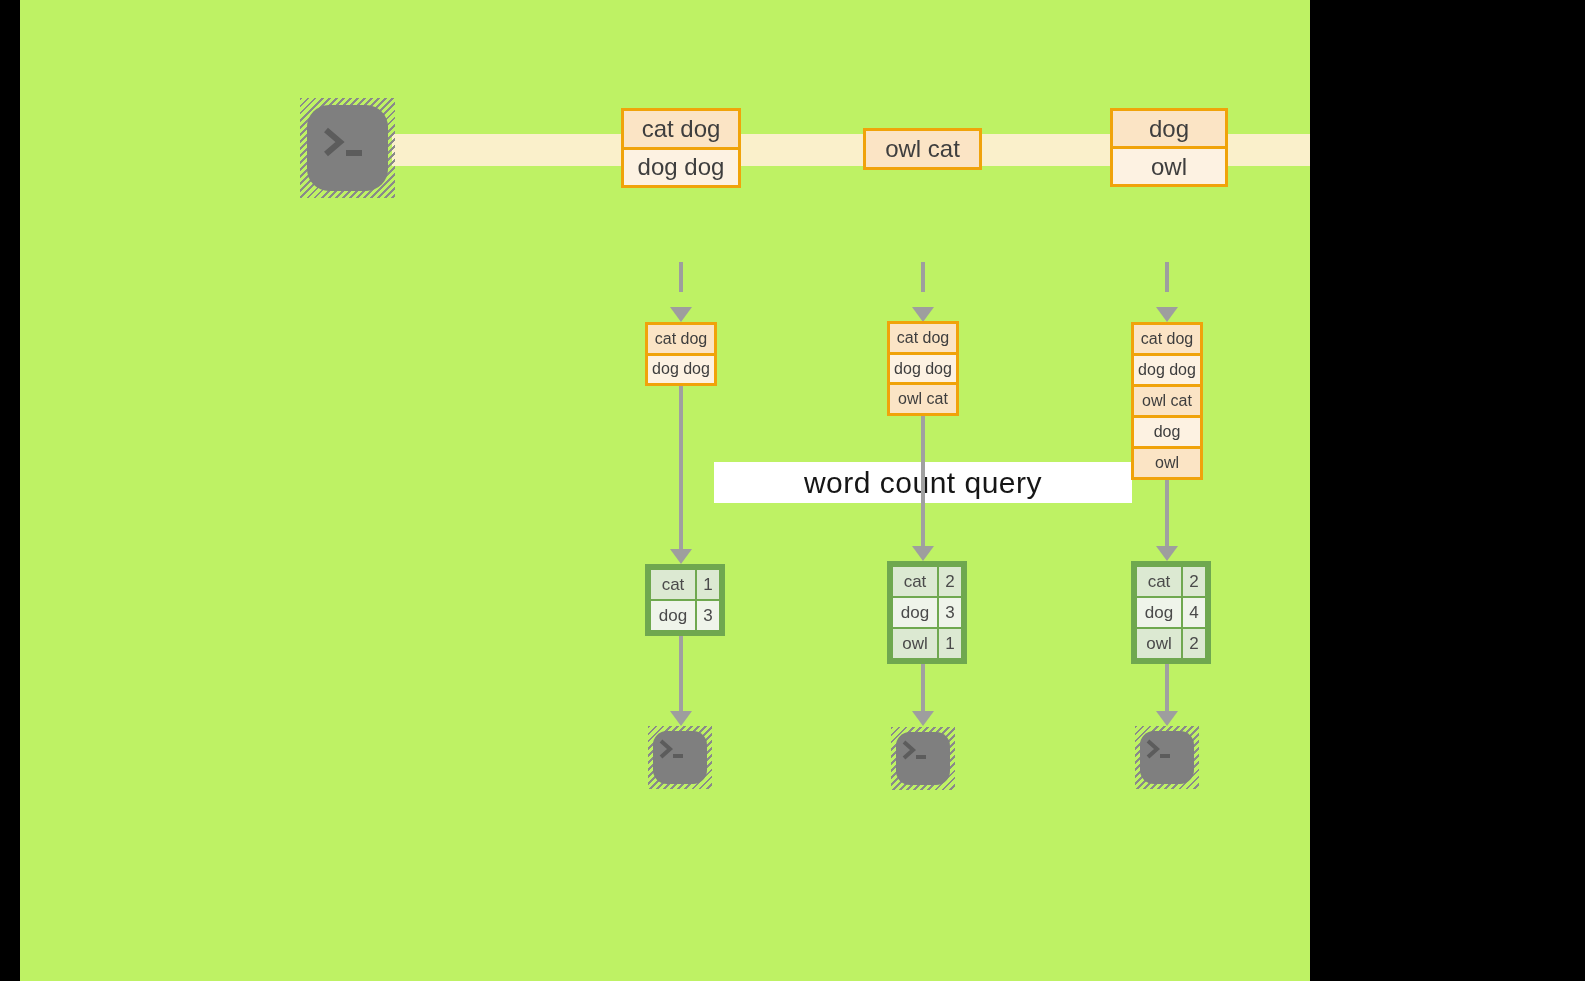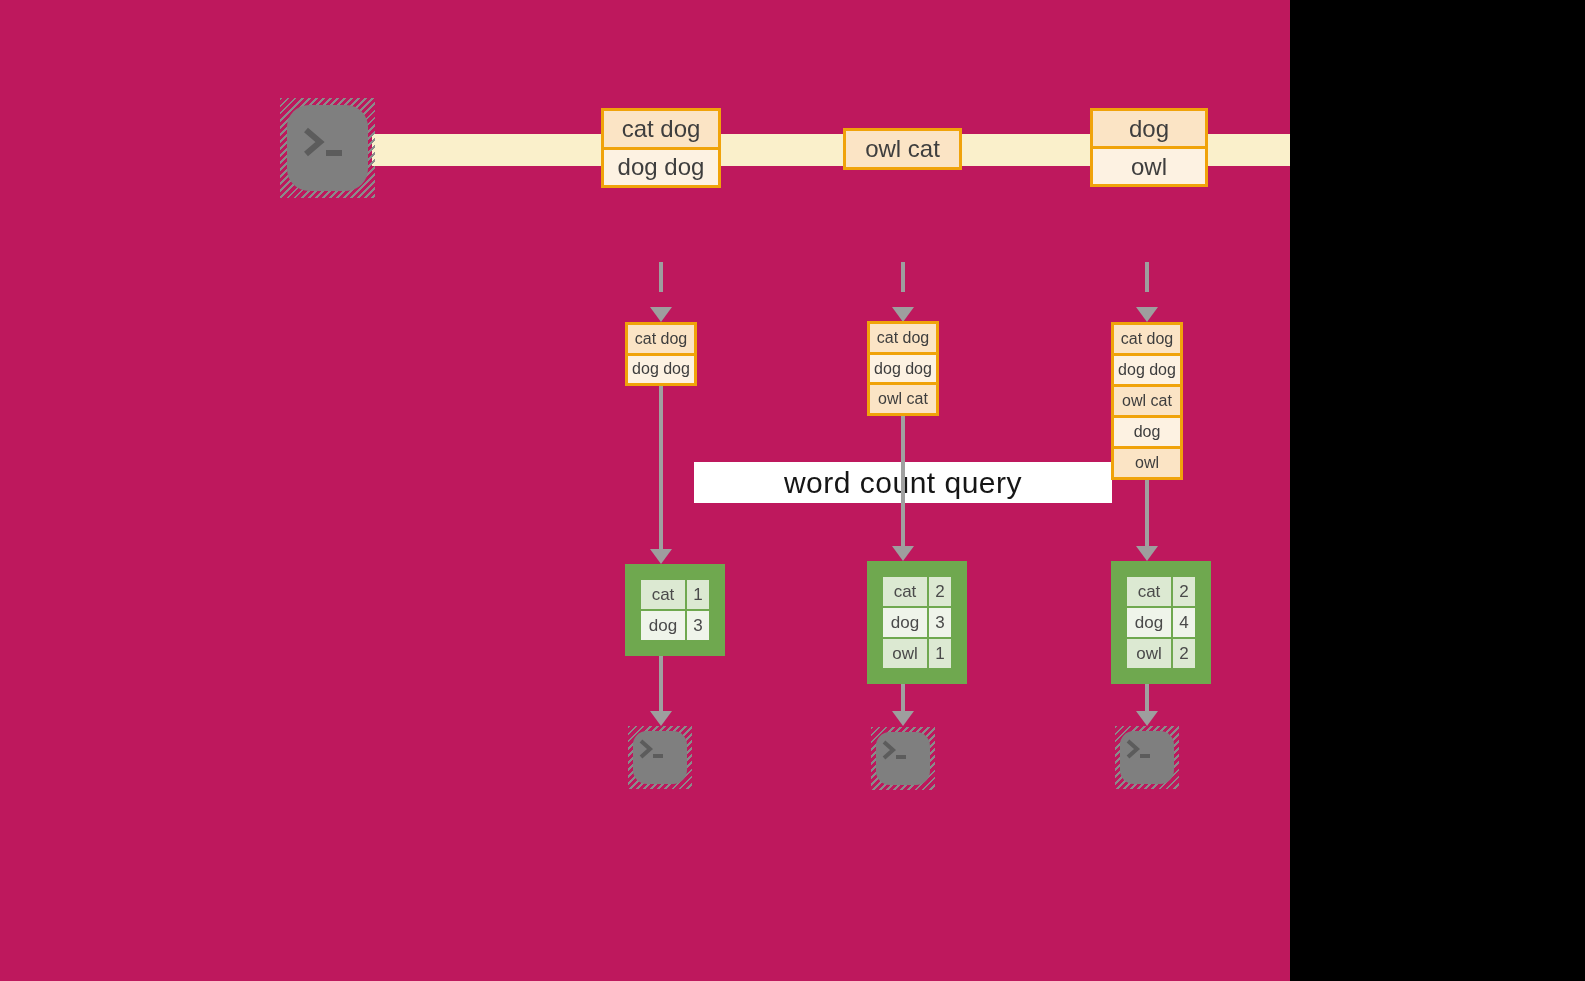--- a/index.html
+++ b/index.html
@@ -1,18 +1,19 @@
 <!DOCTYPE html>
 <html><head>
 <meta charset="utf-8">
 <style>
   html,body{margin:0;padding:0;background:#000;}
   .canvas{
-    position:relative;width:1290px;height:981px;background:#be185d;overflow:hidden;
+    position:relative;width:1290px;height:981px;background:#bef264;overflow:hidden;
     font-family:"Liberation Sans", sans-serif;
+    margin-left:20px;
   }
   
   .band{position:absolute;left:372px;top:134px;width:920px;height:32px;background:#FAF0CB;z-index:1;}
   .band-head{position:absolute;left:1292px;top:123px;width:0;height:0;z-index:1;
     border-top:27px solid transparent;border-bottom:27px solid transparent;border-left:31px solid #FAF0CB;}
   
   .obox{position:absolute;display:flex;flex-direction:column;background:#F0A30A;padding:3px;gap:3px;
     box-sizing:border-box;z-index:3;}
   .obox .cell{flex:1;display:flex;align-items:center;justify-content:center;color:#3E3E3E;}
   .obox .cell:nth-child(odd){background:#FBE4C5;}
@@ -22,21 +23,21 @@
   
   .vline{position:absolute;width:4px;background:#A0A0A0;z-index:2;}
   .dash{position:absolute;width:4px;background:#9E9E9E;z-index:2;}
   .ahead{position:absolute;width:0;height:0;z-index:2;
     border-left:11px solid transparent;border-right:11px solid transparent;border-top:15px solid #9E9E9E;}
   
   .query{position:absolute;left:694px;top:462px;width:418px;height:41px;background:#FFFFFF;z-index:1;
     display:flex;align-items:center;justify-content:center;}
   .query span{font-size:30px;color:#161616;letter-spacing:0.5px;}
   
-  .gt{position:absolute;display:grid;grid-template-columns:44px 22px;gap:2px;padding:16px;
+  .gt{position:absolute;display:grid;grid-template-columns:44px 22px;gap:2px;padding:6px;
     background:#6FA84F;box-sizing:content-box;z-index:3;}
   .gt div{display:flex;align-items:center;justify-content:center;font-size:17px;color:#4A4A4A;height:29px;}
   .gt div:nth-child(4n+1),.gt div:nth-child(4n+2){background:#DCE9D2;}
   .gt div:nth-child(4n+3),.gt div:nth-child(4n+4){background:#EFF4EA;}
   
   .term{position:absolute;z-index:3;
     background:repeating-linear-gradient(135deg,#8A8A8A 0 2px,transparent 2px 5px);}
   .term .inner{position:absolute;background:#7F7F7F;}
   .term.src{left:280px;top:98px;width:95px;height:100px;}
   .term.src .inner{inset:7px;border-radius:22px;}

